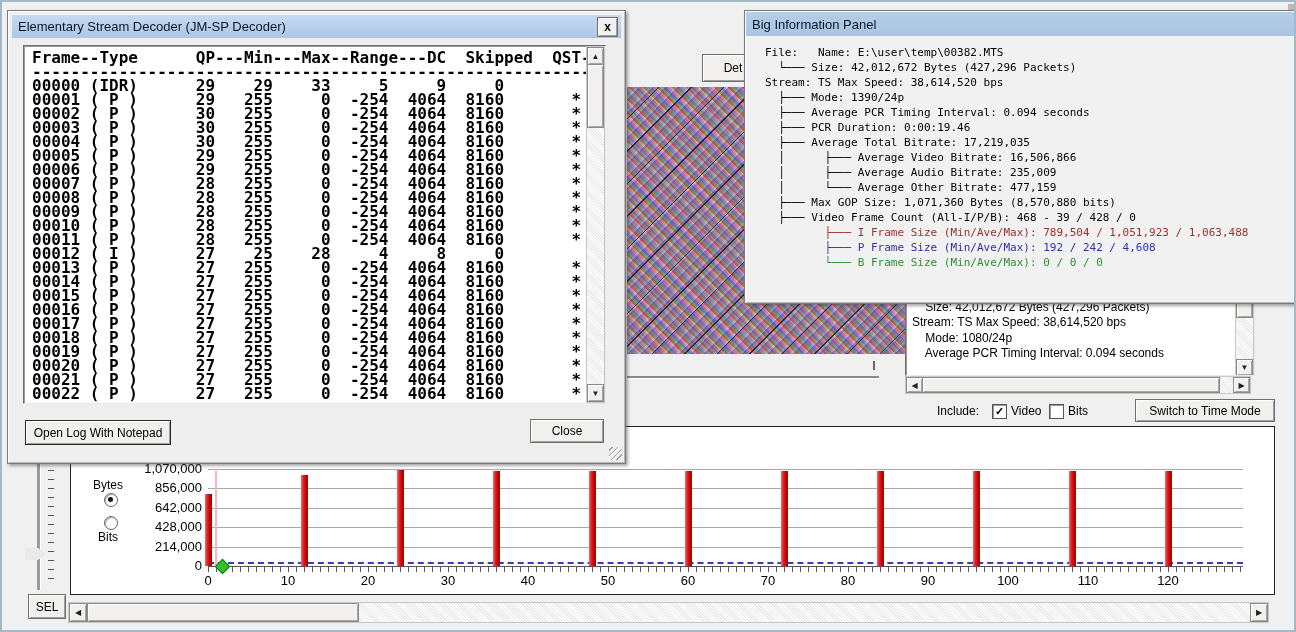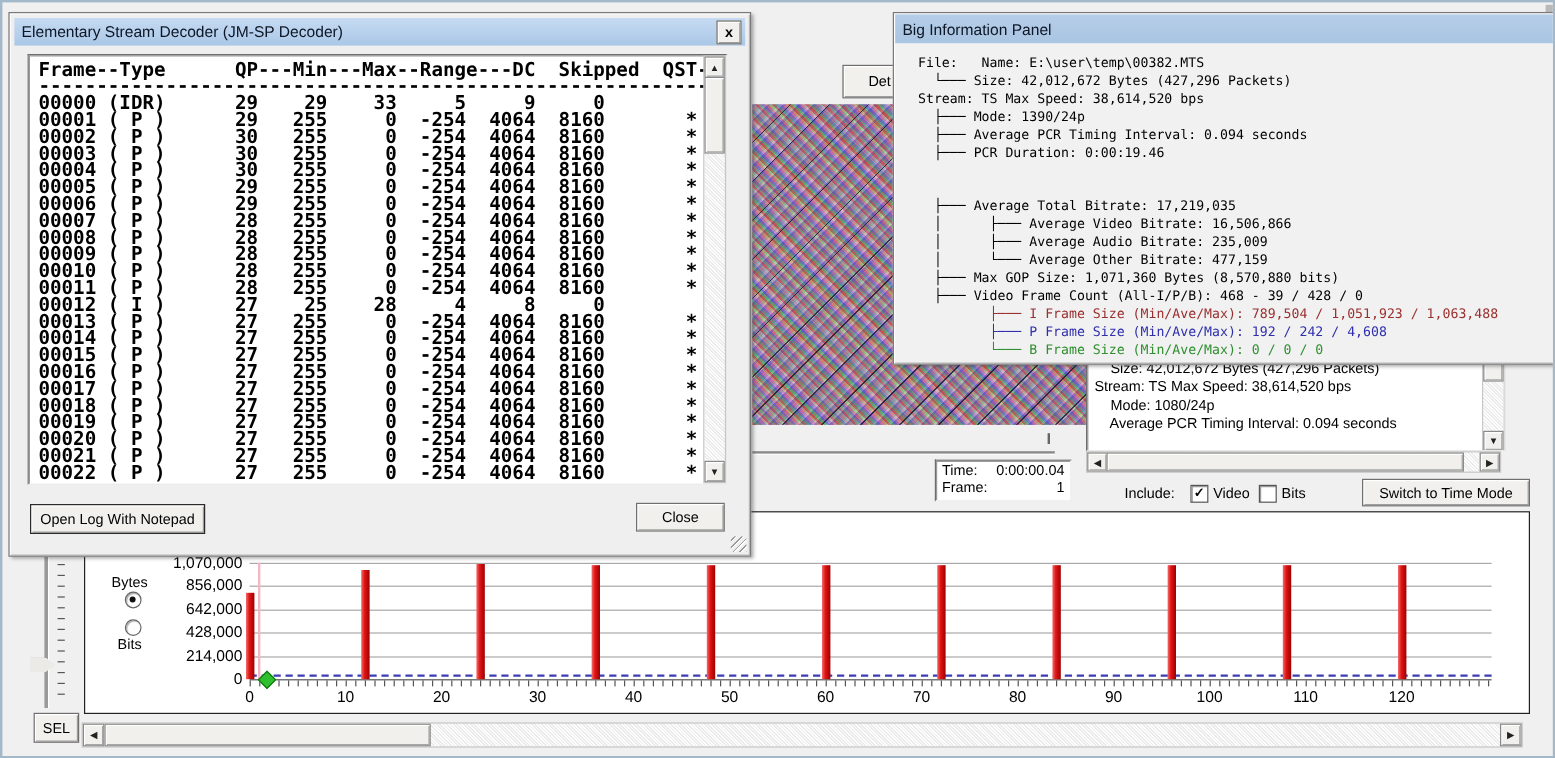--- a/index.html
+++ b/index.html
@@ -78,30 +78,20 @@
       <div class="sb-btn abs" style="left:0;bottom:0;width:15px;height:15px;">▼</div>
     </div>
   </div>
 
   <div class="sb-track abs" style="left:903px;top:374px;width:344px;height:16px;">
     <div class="sb-btn abs" style="left:0;top:0;width:15px;height:14px;">◀</div>
     <div class="sb-thumb abs" style="left:16px;top:0;width:296px;height:14px;"></div>
     <div class="sb-btn abs" style="right:0;top:0;width:15px;height:14px;">▶</div>
   </div>
 
-  <div class="sunken abs" style="left:777px;top:381px;width:112px;height:33px;background:#fff;font-size:12px;">
-    <div style="display:flex;justify-content:space-between;padding:1px 5px 0 5px;">
-      <span>Time:</span>
-      <span>0:00:00.04</span>
-    </div>
-    <div style="display:flex;justify-content:space-between;padding:0 5px;">
-      <span>Frame:</span>
-      <span>1</span>
-    </div>
-  </div>
 
   <span class="abs" style="left:935px;top:402px;font-size:12px;">Include:</span>
   <span class="checkbox abs checked" style="left:990px;top:402px;"></span>
   <span class="abs" style="left:1009px;top:402px;font-size:12px;">Video</span>
   <span class="checkbox abs" style="left:1047px;top:402px;"></span>
   <span class="abs" style="left:1066px;top:402px;font-size:12px;">Bits</span>
   <button class="btn3d abs" style="left:1133px;top:397px;width:140px;height:23px;font-size:12px;">Switch to Time Mode</button>
 
   <div class="abs" style="left:68px;top:424px;width:1205px;height:169px;background:#fff;border:1px solid #222;box-sizing:border-box;" id="chart-panel">
 
@@ -357,21 +347,21 @@
     <div class="titlebar" style="left:1px;right:0;top:1px;height:24px;background:linear-gradient(180deg,#b6cde8,#a9c5e2);">
       <span>Big Information Panel</span>
     </div>
     <div class="abs" style="left:20px;top:34px;right:4px;bottom:2px;overflow:hidden;" id="bip-lines">
         <div class="bip-line" style="color: rgb(0, 0, 0);">File:   Name: E:\user\temp\00382.MTS</div>
         <div class="bip-line" style="color: rgb(0, 0, 0);">  └─── Size: 42,012,672 Bytes (427,296 Packets)</div>
         <div class="bip-line" style="color: rgb(0, 0, 0);">Stream: TS Max Speed: 38,614,520 bps</div>
         <div class="bip-line" style="color: rgb(0, 0, 0);">  ├─── Mode: 1390/24p</div>
         <div class="bip-line" style="color: rgb(0, 0, 0);">  ├─── Average PCR Timing Interval: 0.094 seconds</div>
         <div class="bip-line" style="color: rgb(0, 0, 0);">  ├─── PCR Duration: 0:00:19.46</div>
-        <div class="bip-line" style="color: rgb(0, 0, 0); margin-top: 29px;">  ├─── Average Total Bitrate: 17,219,035</div>
+        <div class="bip-line" style="color: rgb(0, 0, 0);">  ├─── Average Total Bitrate: 17,219,035</div>
         <div class="bip-line" style="color: rgb(0, 0, 0);">  │      ├─── Average Video Bitrate: 16,506,866</div>
         <div class="bip-line" style="color: rgb(0, 0, 0);">  │      ├─── Average Audio Bitrate: 235,009</div>
         <div class="bip-line" style="color: rgb(0, 0, 0);">  │      └─── Average Other Bitrate: 477,159</div>
         <div class="bip-line" style="color: rgb(0, 0, 0);">  ├─── Max GOP Size: 1,071,360 Bytes (8,570,880 bits)</div>
         <div class="bip-line" style="color: rgb(0, 0, 0);">  ├─── Video Frame Count (All-I/P/B): 468 - 39 / 428 / 0</div>
         <div class="bip-line" style="color: rgb(154, 47, 47);">         ├─── I Frame Size (Min/Ave/Max): 789,504 / 1,051,923 / 1,063,488</div>
         <div class="bip-line" style="color: rgb(47, 47, 174);">         ├─── P Frame Size (Min/Ave/Max): 192 / 242 / 4,608</div>
         <div class="bip-line" style="color: rgb(47, 143, 47);">         └─── B Frame Size (Min/Ave/Max): 0 / 0 / 0</div>
       </div>
   </div>

